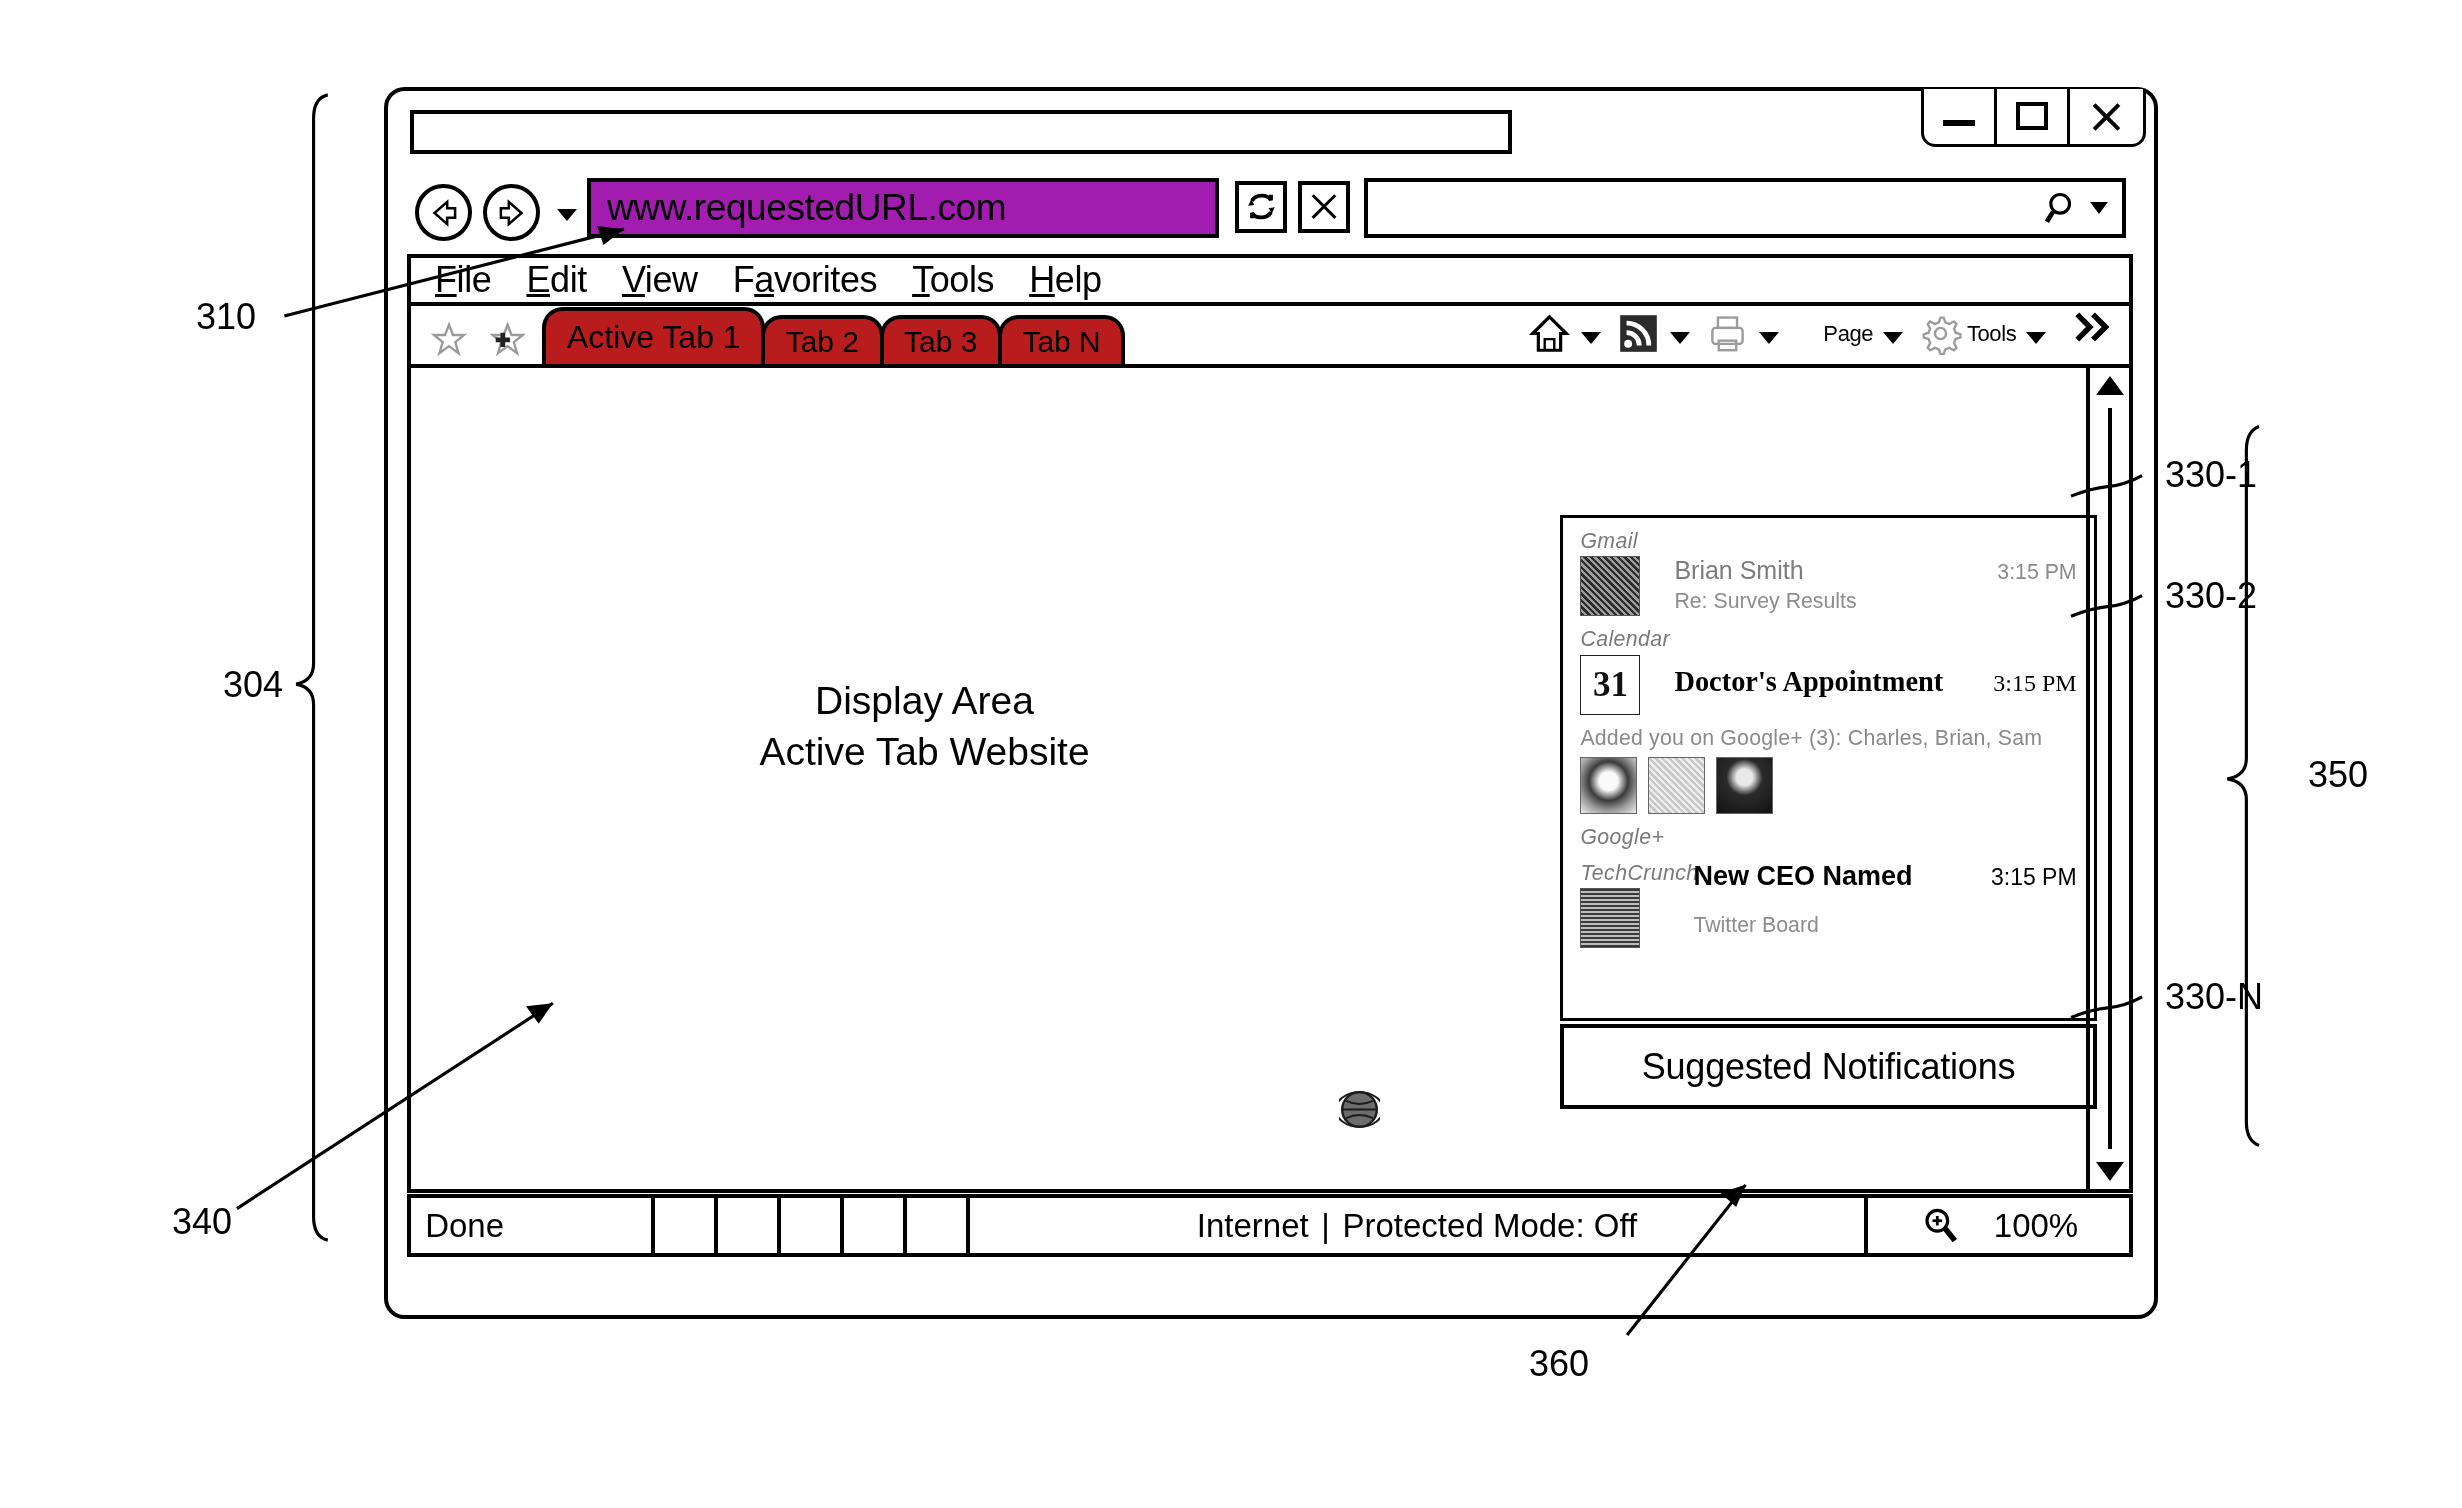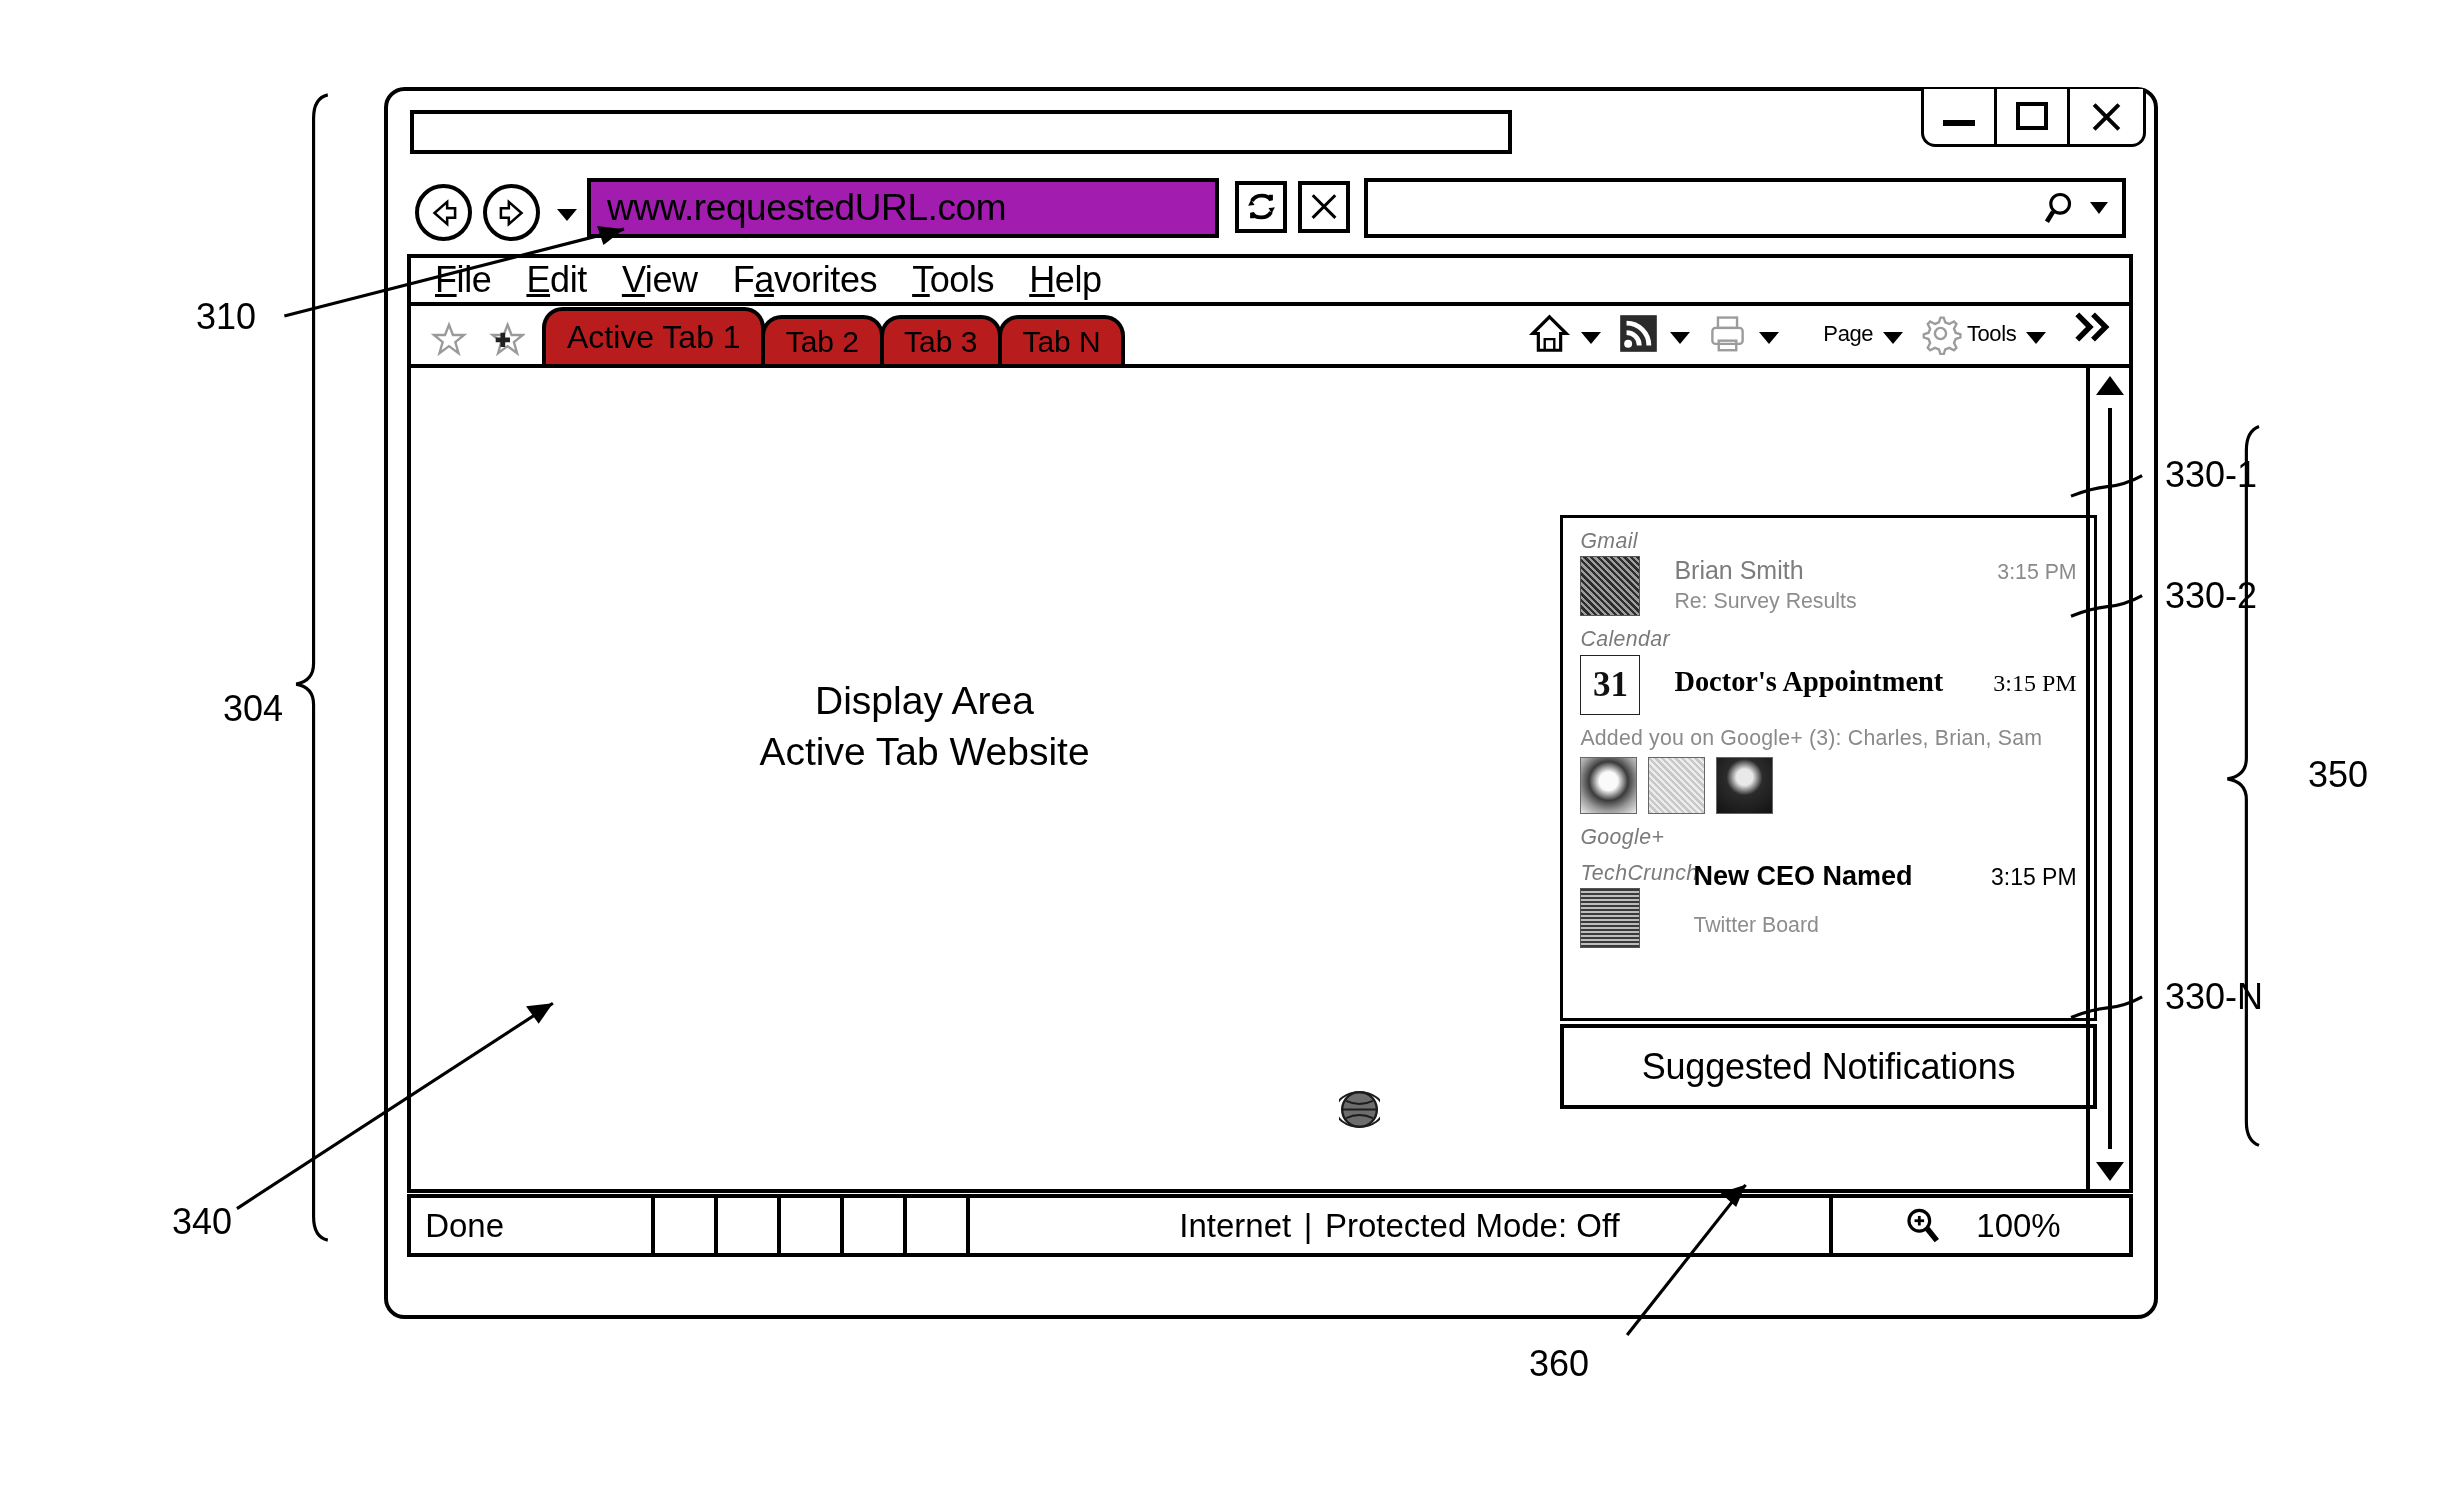--- a/index.html
+++ b/index.html
@@ -394,21 +394,21 @@
     display: flex; align-items: center;
     font-size: 33px;
     padding: 0 14.2px;
     white-space: nowrap;
   }
   #sb-status { width: 244px; }
   .sb-blank { width: 63px; }
   #sb-zone { flex: 1; justify-content: center; border-right: 4px solid #000; }
   #sb-zone .sep { margin: 0 12.6px; font-weight: 300; }
   #sb-zoom {
-    width: 296px; justify-content: center; gap: 32px; border-right: none;
+    width: 261px; justify-content: center; gap: 32px; border-right: none;
   }
   .zoom-mag { width: 43px; height: 43px; }
 
   
   .ref-label {
     position: absolute;
     font-size: 36px;
     font-family: "Liberation Sans", sans-serif;
     color: #000;
     white-space: nowrap;
@@ -697,20 +697,20 @@
 
   <path d="M2622 1288 q26 -10 46 -12 q22 -2 44 -14" fill="none" stroke="#000" stroke-width="4"></path>
 
   <path d="M2860 540 q-16 6 -16 30 L2844 960 q0 22 -24 26 q24 4 24 26 L2844 1420 q0 24 16 30" fill="none" stroke="#000" stroke-width="4"></path>
 
   <path d="M2060 1690 L2210 1500" fill="none" stroke="#000" stroke-width="4"></path>
   <path d="M2210 1500 L2178 1510 L2198 1528 Z" fill="#000"></path>
 </svg>
 
 <div class="ref-label" style="left:196px; top:296px;">310</div>
-<div class="ref-label" style="left:223px; top:688px;">304</div>
+<div class="ref-label" style="left:223px; top:664px;">304</div>
 <div class="ref-label" style="left:172px; top:1201px;">340</div>
 <div class="ref-label" style="left:2165px; top:454px;">330-1</div>
 <div class="ref-label" style="left:2165px; top:575px;">330-2</div>
 <div class="ref-label" style="left:2165px; top:976px;">330-N</div>
 <div class="ref-label" style="left:2308px; top:754px;">350</div>
 <div class="ref-label" style="left:1529px; top:1343px;">360</div>
 
 
 </body></html>

